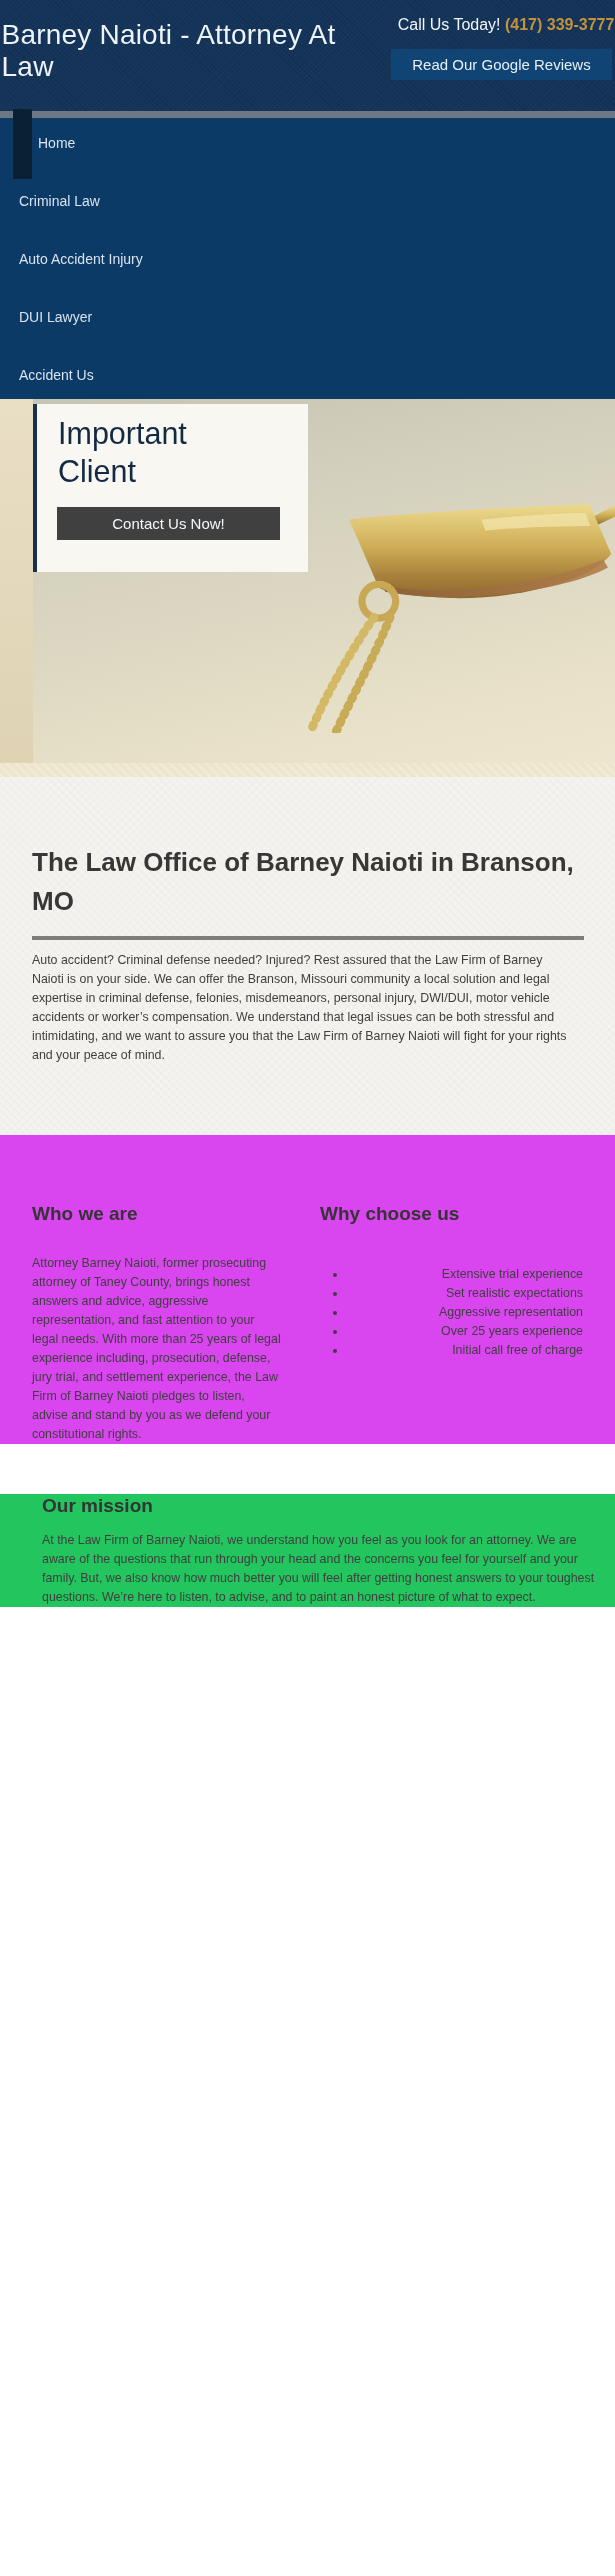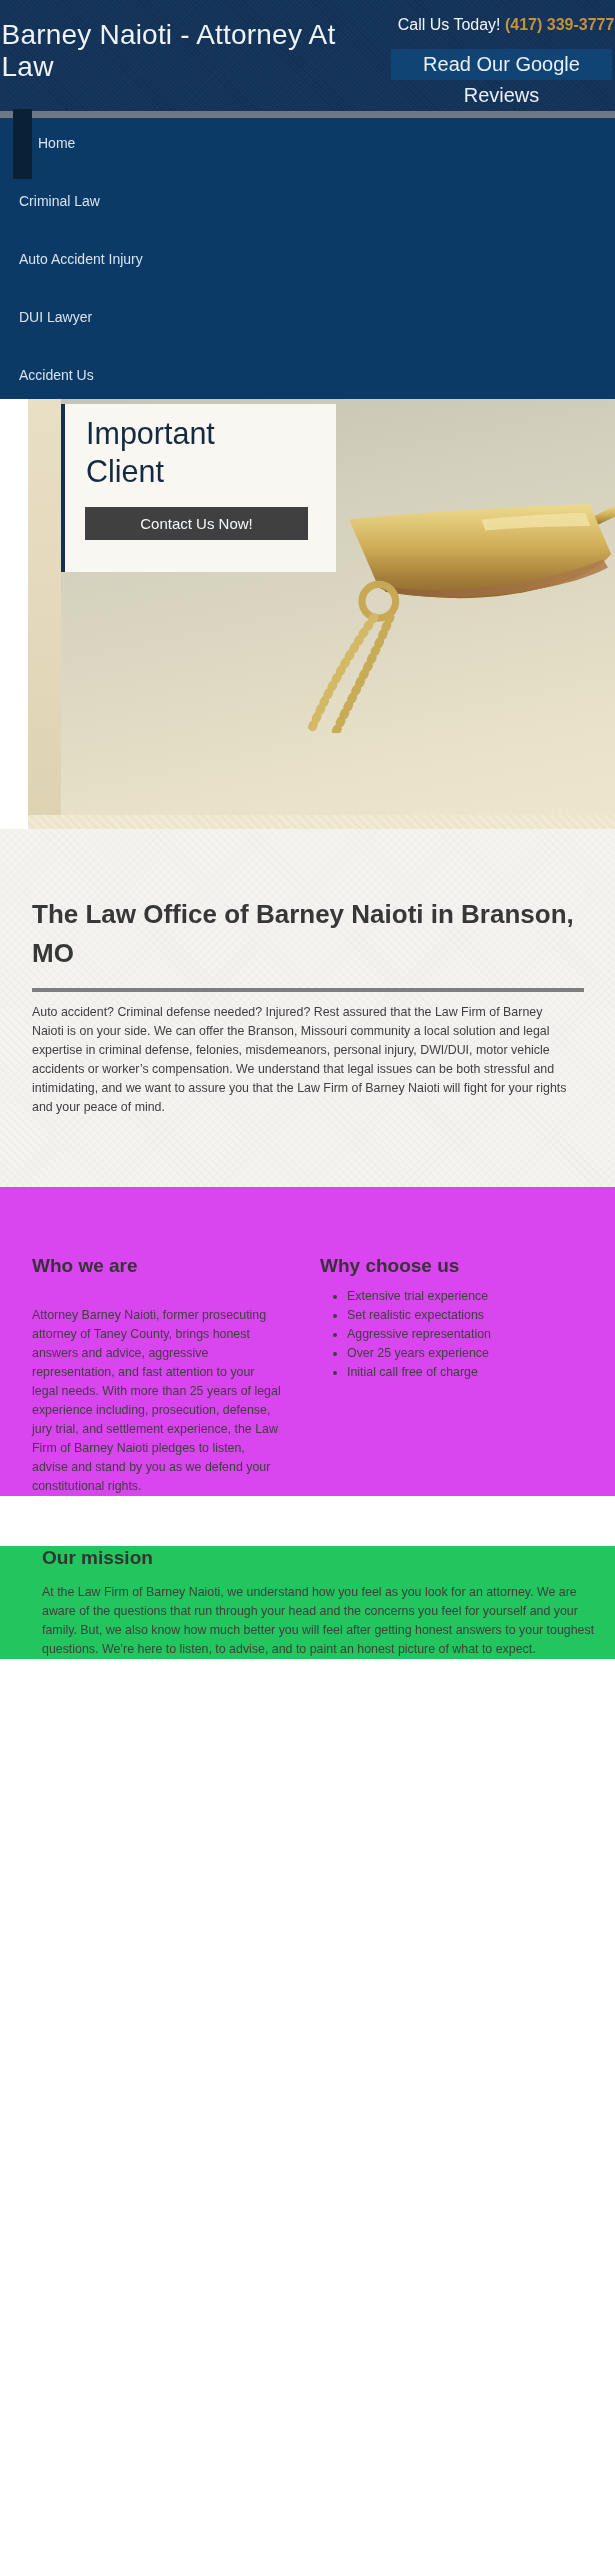--- a/index.html
+++ b/index.html
@@ -24,21 +24,21 @@
     color:#eef3f8; font-size:28px; font-weight:400; line-height:32px;
     letter-spacing:0.2px;
   }
   .call-line {
     position:absolute; right:1.6px; top:16px; white-space:nowrap;
     font-size:16px; color:#f2f5f9;
   }
   .call-line .phone { color:#c3923e; font-weight:700; }
   .reviews-btn {
     position:absolute; right:4px; top:49px; width:221px; height:31px;
-    background:#0f4474; border:none; color:#e9eff6; font-size:20px;
+    background:#0f4474; border:none; color:#e9eff6; font-size:15px;
     font-family:"Liberation Sans", sans-serif; text-align:center; line-height:31px;
     cursor:pointer;
   }
 
   
   .top-divider { height:7.2px; background:#6d7884; }
 
   
   .nav { height:281px; background:#0b3a66; }
   .nav ul { list-style:none; }
@@ -47,23 +47,22 @@
     color:#d9e3ee; font-size:14px; line-height:17px; cursor:pointer;
   }
   .nav li.active { padding-left:38px; }
   .active-marker {
     position:absolute; left:13px; top:109px; width:19px; height:70px;
     background:#0a2134; z-index:5;
   }
 
   
   .hero {
-    height:430px; position:relative; overflow:hidden;
+    height:378px; position:relative; overflow:hidden;
     background:linear-gradient(168deg,#c6c4b2 0%,#d3d0bd 30%,#ddd8c2 55%,#e9e2c9 80%,#eee7cf 100%);
-    margin-left:28px;
   }
   .hero-left-strip {
     position:absolute; left:0; top:0; width:33px; height:100%;
     background:linear-gradient(180deg,#e9dfc5,#ded2b3);
   }
   .hero-bottom-band {
     position:absolute; left:0; bottom:0; width:100%; height:14.4px;
     background:repeating-linear-gradient(45deg,#f1ebd5 0 3.2px,#ece4cb 3.2px 6.4px);
   }
   .hero-art { position:absolute; right:0; top:0; width:375px; height:334px; }
@@ -96,21 +95,21 @@
   .intro .rule { margin-top:15.2px; height:3.2px; width:552px; background:#7d7d7d; border:none; }
   .intro p { margin-top:11.2px; }
   .body-text { color:#3f3f3f; font-size:12.4px; line-height:19px; }
 
   
   .columns { padding:67px 32px 0 32px; display:flex; background:#d946ef; }
   .col-left { width:250px; }
   .col-right { margin-left:38px; width:263px; }
   h2.sec-heading { color:#343434; font-size:19px; font-weight:700; line-height:23px; }
   .col-left p { margin-top:29px; }
-  .col-right ul { margin-top:10px; padding-left:27px; }
+  .col-right ul { margin-top:40px; padding-left:27px;text-align:right; }
   .col-right li { color:#3f3f3f; font-size:12.4px; line-height:19px; }
 
   
   .mission { margin-top:50px; padding:0 42px; background:#22c55e; }
   .mission p { margin-top:13.6px; width:553px; }
 
   .bottom-spacer { height:929px; background:#ffffff; }
 </style>
 </head>
 <body>

